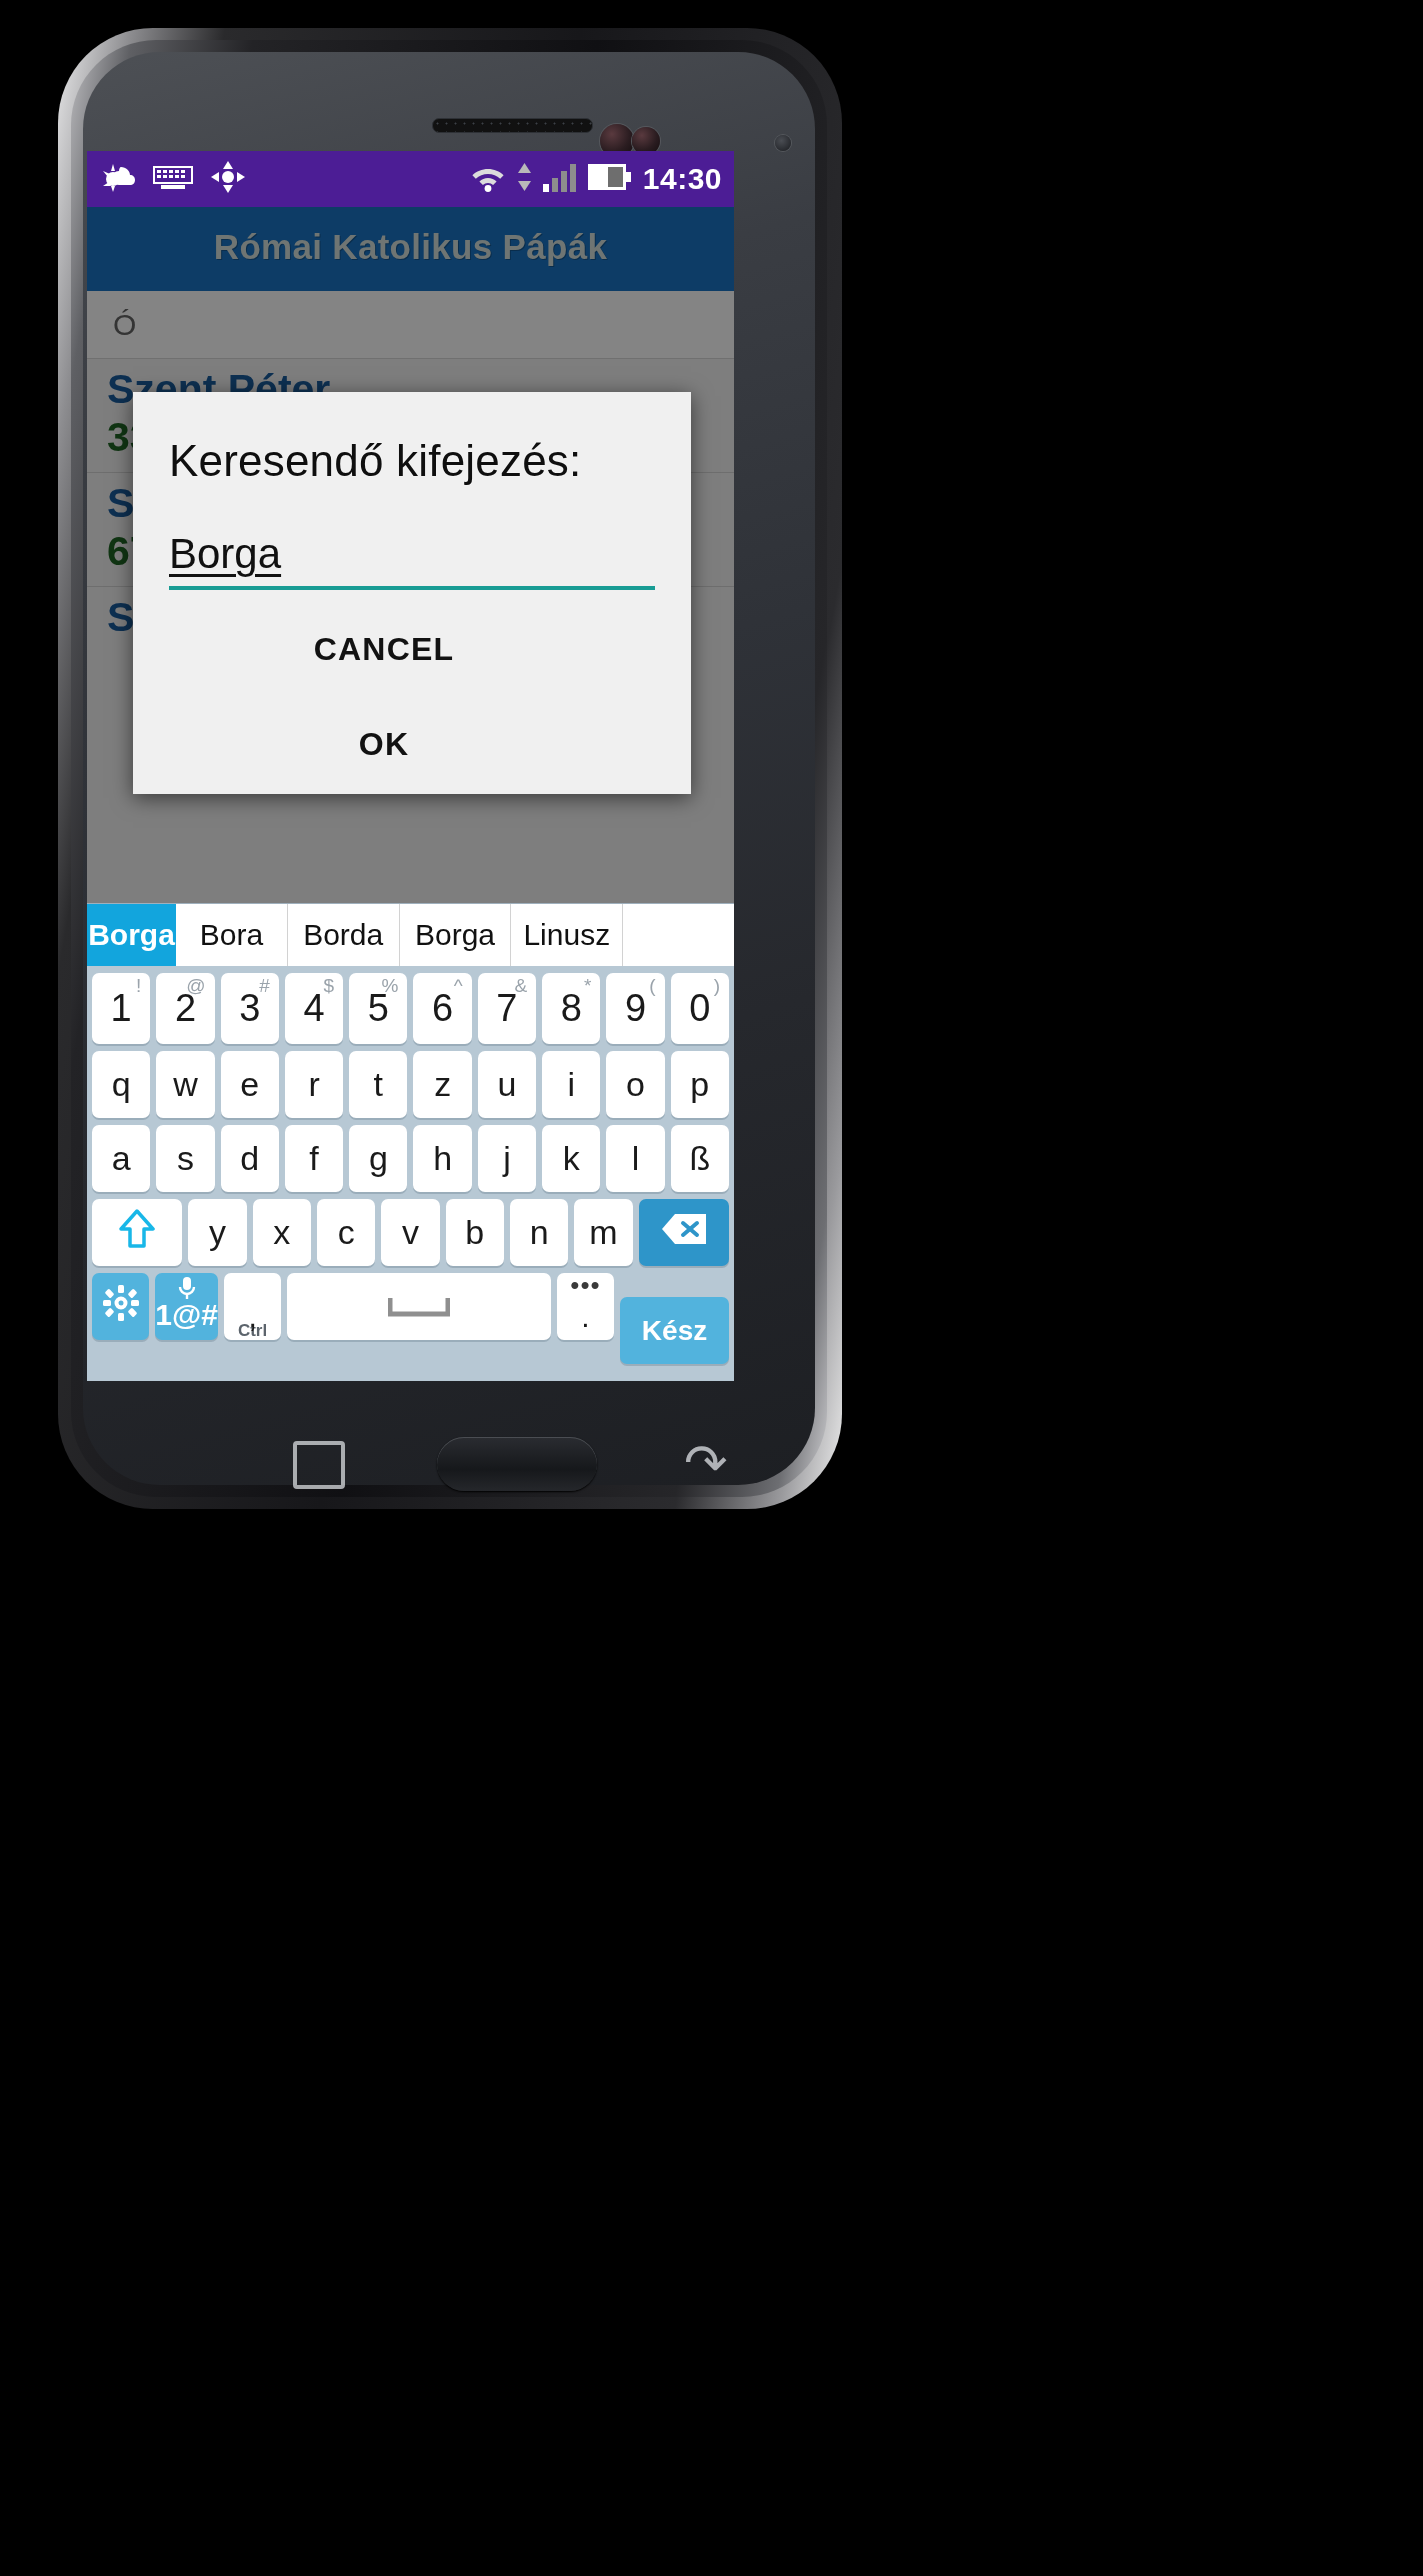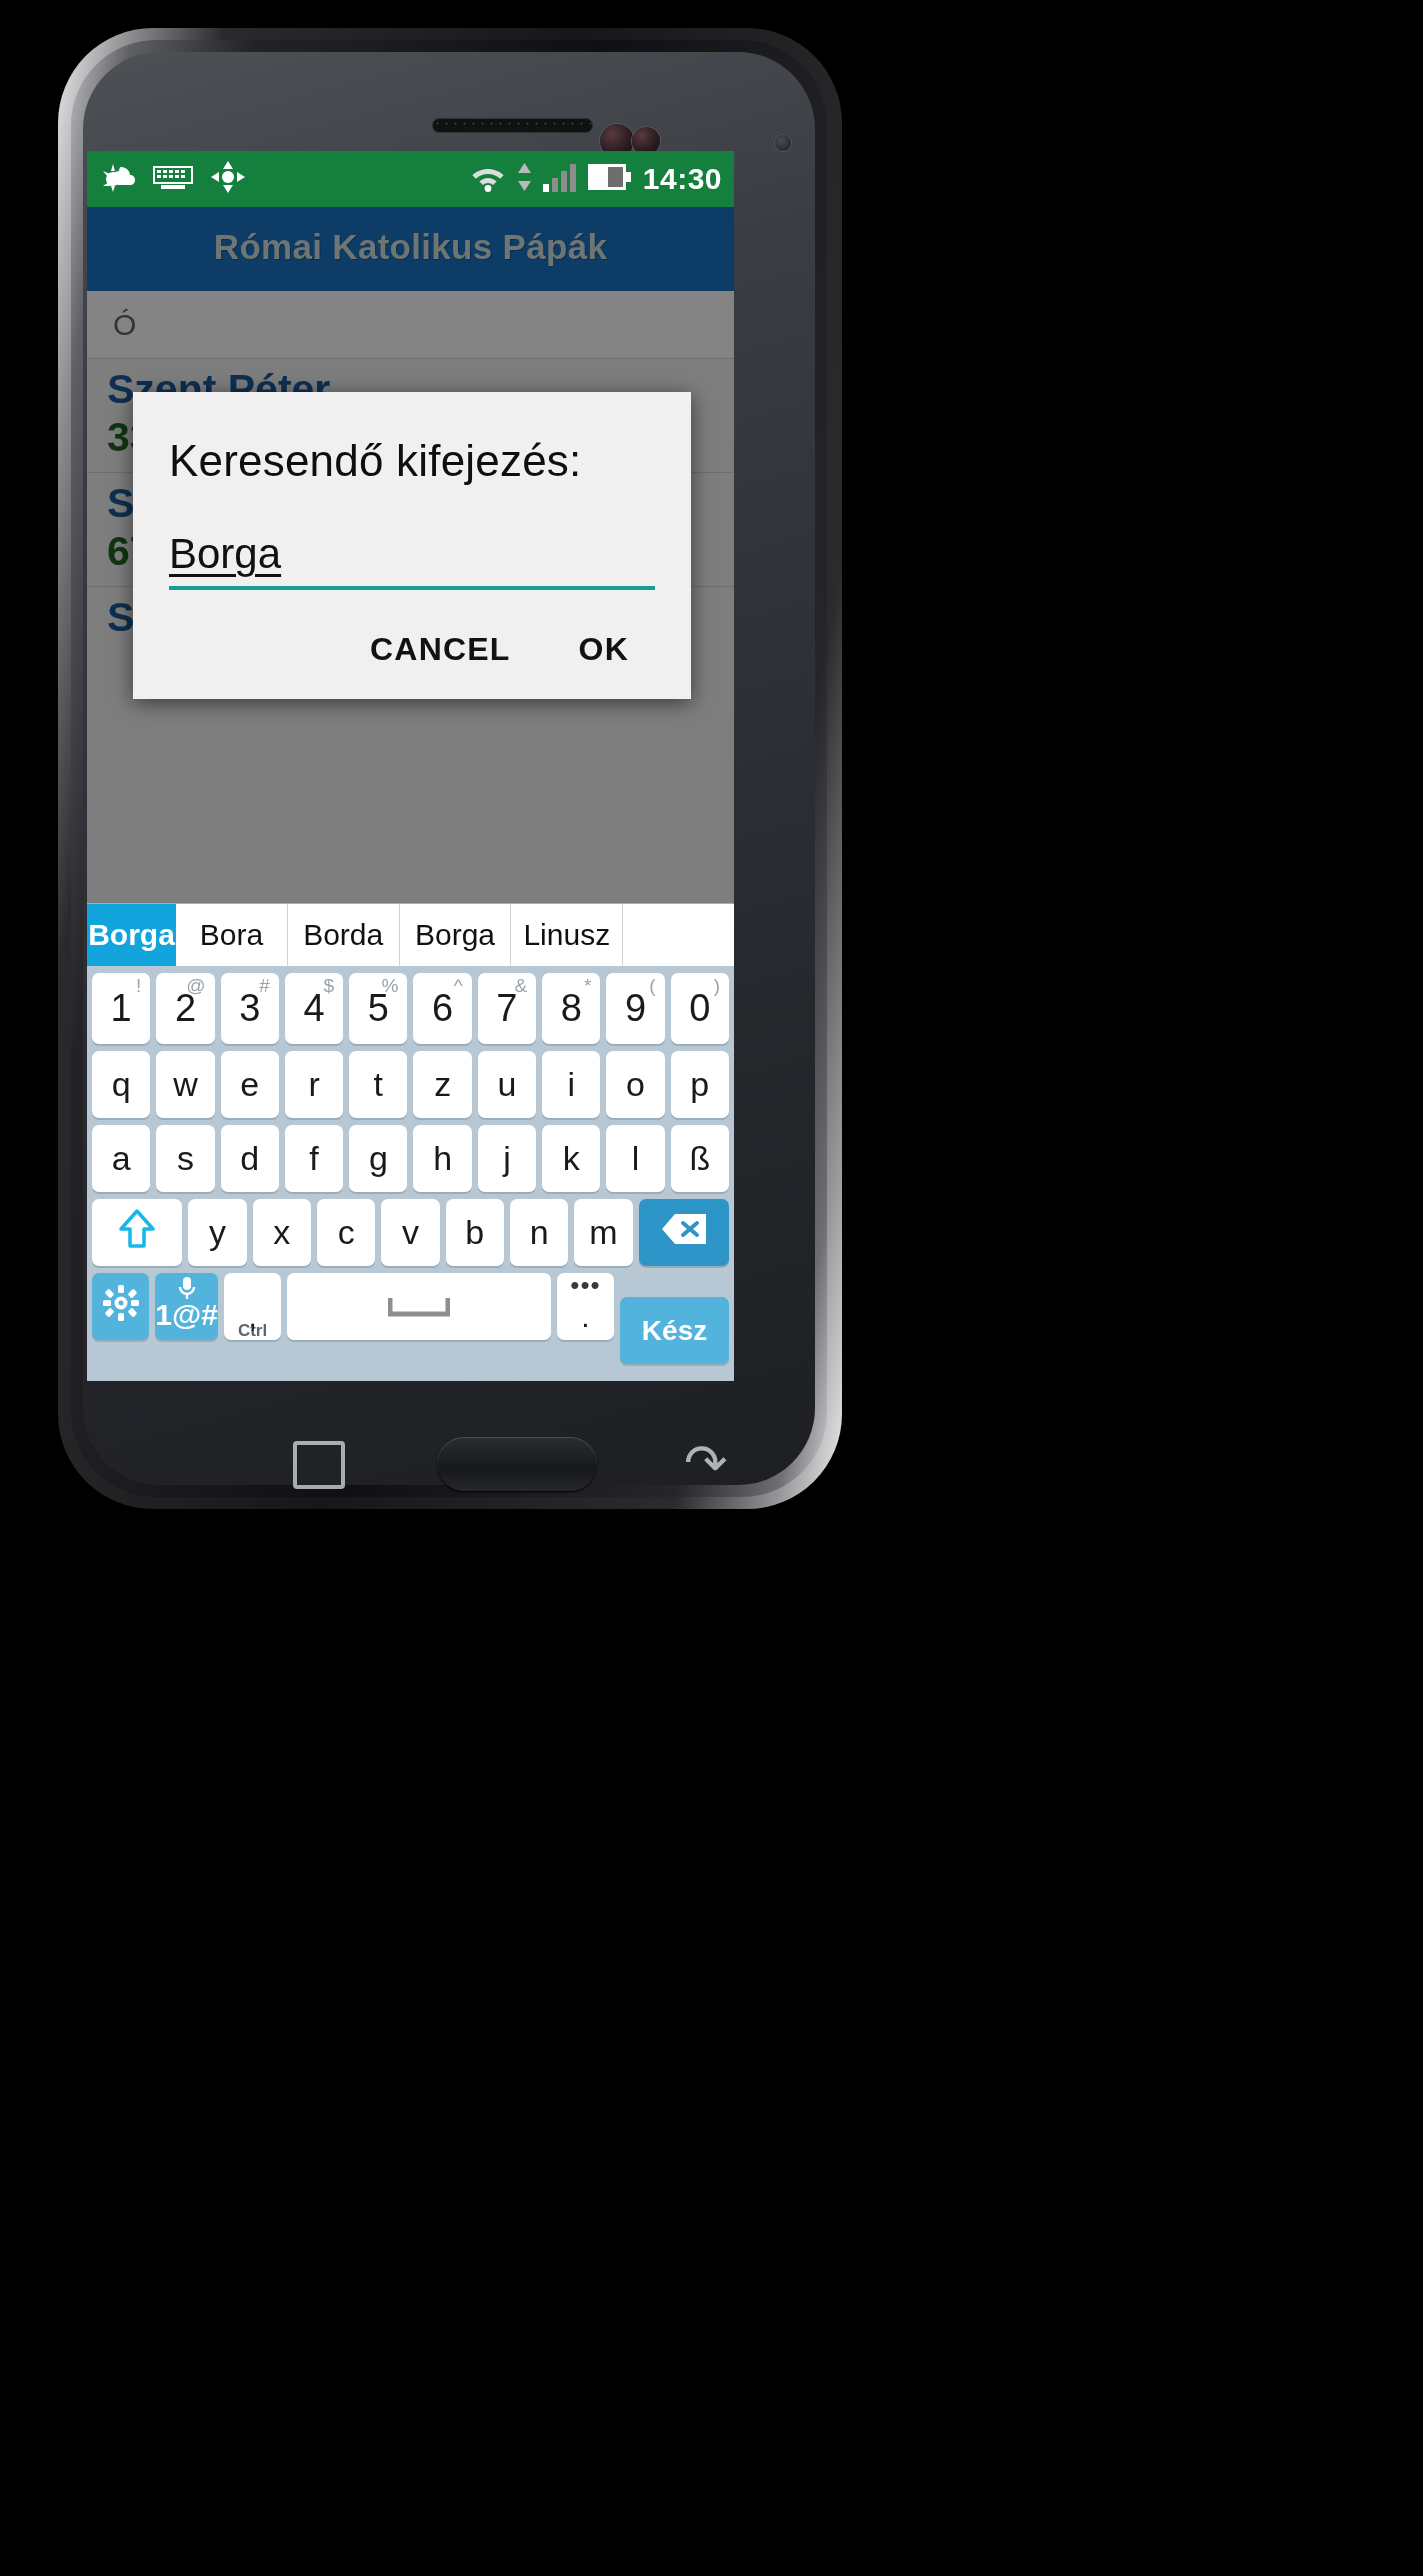--- a/index.html
+++ b/index.html
@@ -50,21 +50,21 @@
     background:linear-gradient(180deg,#2a2c31 0%,#16181b 60%,#25272b 100%);
     box-shadow:inset 0 1px 0 #4a4d52, 0 1px 2px #000;
   }
   .softkey{position:absolute;top:1389px;color:#cfd2d6;opacity:.82;}
   .recent-icon{left:210px;width:44px;height:40px;border:4px solid #c9ccd0;border-radius:4px;}
   .recent-icon:after{content:"";position:absolute;left:-11px;top:-9px;width:44px;height:40px;
     border:4px solid #c9ccd0;border-radius:4px;opacity:.0;}
   .back-icon{left:601px;font-size:52px;line-height:44px;font-family:"DejaVu Sans",sans-serif;}
 
   
-  .statusbar{position:absolute;left:0;top:0;width:647px;height:68px;background:#15803d;}
+  .statusbar{position:absolute;left:0;top:0;width:647px;height:68px;background:#4c1d95;}
   .sb-left{position:absolute;left:14px;top:0;height:56px;display:flex;align-items:center;gap:18px;}
   .sb-right{position:absolute;right:12px;top:0;height:56px;display:flex;align-items:center;gap:11px;}
   .sb-time{color:#fff;font-size:30px;font-weight:bold;letter-spacing:0.5px;
            font-family:"Liberation Sans",sans-serif;}
   .ico{display:block;}
 
   
   .appbar{position:absolute;left:0;top:56px;width:647px;height:84px;background:#0d3c66;}
   .appbar-title{
     position:absolute;width:647px;text-align:center;top:20px;
@@ -86,21 +86,21 @@
   .dialog{
     position:absolute;left:46px;top:241px;width:558px;
     background:#f0f0f0;box-shadow:0 4px 20px rgba(0,0,0,.55);
   }
   .dlg-title{padding:44px 0 0 36px;font-size:44px;font-weight:normal;color:#0f0f0f;
              letter-spacing:0.2px;text-shadow:0 0 2px rgba(255,255,255,.8);}
   .dlg-fieldwrap{margin:44px 36px 0 36px;padding-bottom:6px;border-bottom:4px solid #189c94;}
   .dlg-field{font-size:42px;color:#111;text-decoration:underline;text-decoration-thickness:3px;
              text-underline-offset:6px;display:inline-block;padding-bottom:2px;}
   .dlg-actions{display:flex;justify-content:flex-end;align-items:center;gap:56px;
-               padding:40px 56px 30px 0;}
+               padding:40px 56px 30px 0;flex-direction:column;}
   .dlg-btn{font-size:32px;font-weight:bold;color:#121212;letter-spacing:1.2px;
            background:none;border:none;cursor:pointer;font-family:"Liberation Sans",sans-serif;}
 
   
   .kb{position:absolute;left:0;bottom:0;width:647px;background:#b7c8d4;}
   .kb-suggest{display:flex;height:62px;background:#ffffff;border-top:1px solid #9fb0bd;}
   .sug{flex:1 1 0;display:flex;align-items:center;justify-content:center;
        border-right:1px solid #d2d2d2;font-size:30px;color:#111;}
   .sug.active{background:#12a5dd;color:#fff;font-weight:bold;flex:0 0 89px;border-right:none;}
   .sug.blank{border-right:none;}

